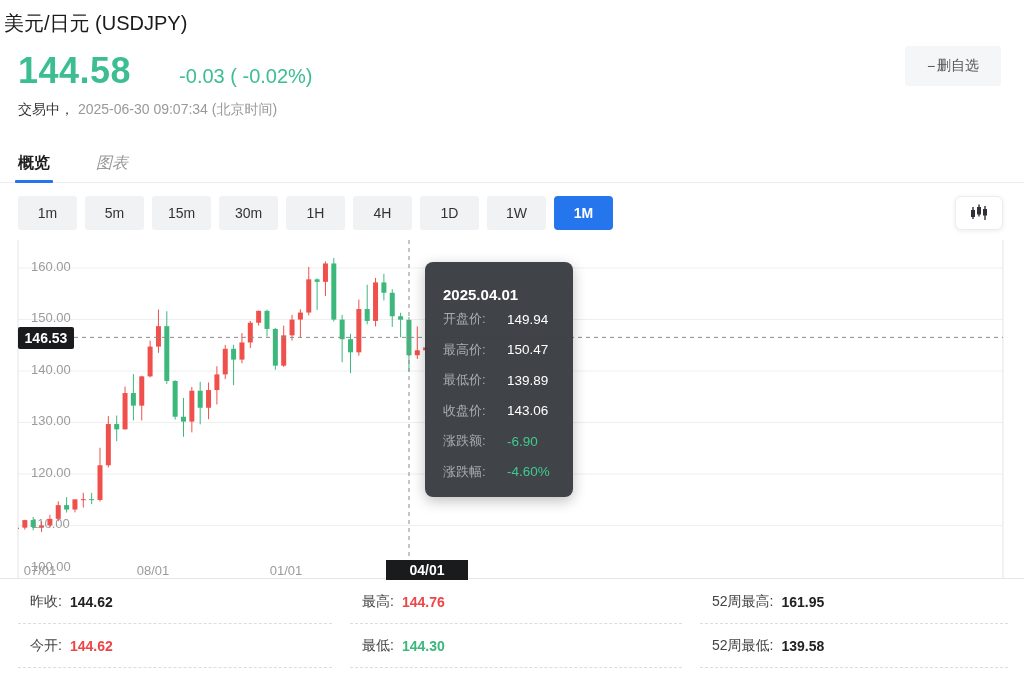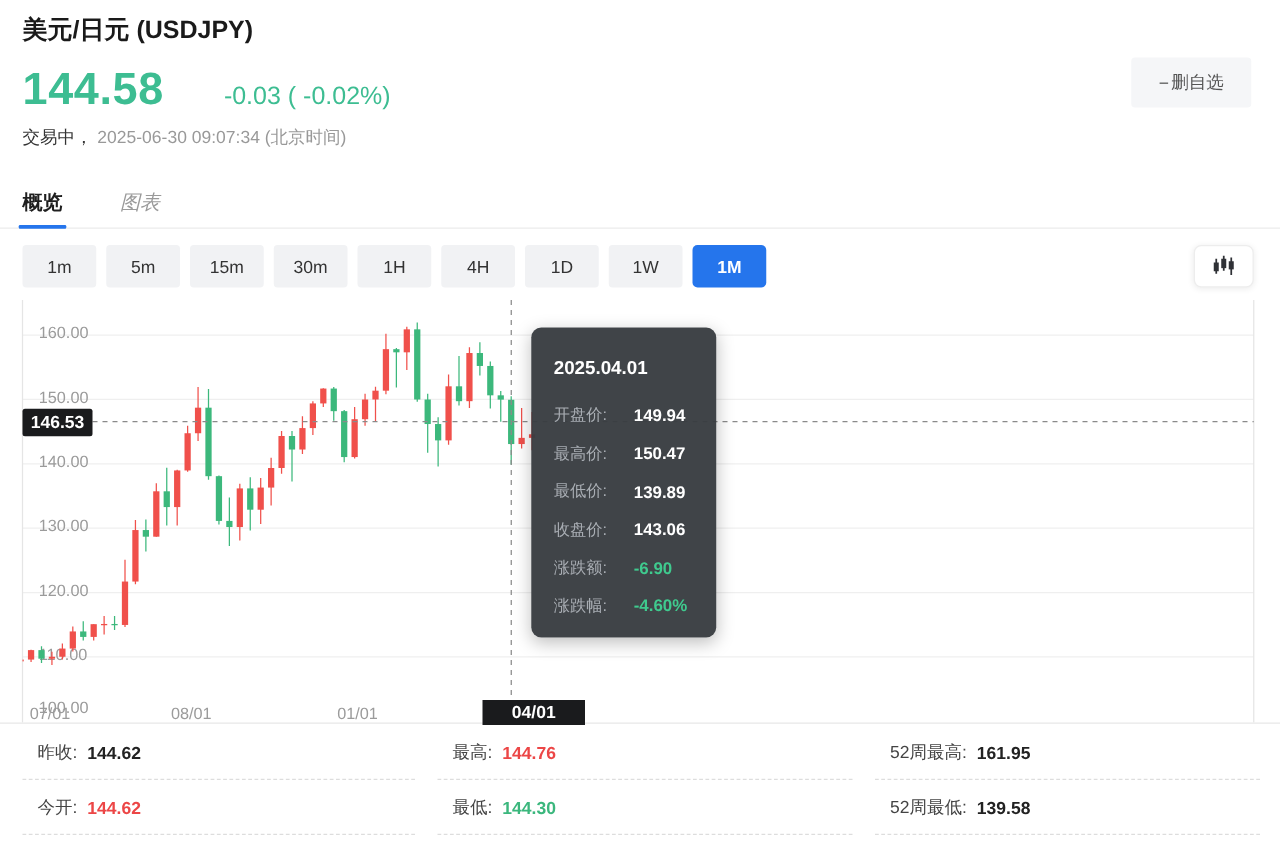--- a/index.html
+++ b/index.html
@@ -1,21 +1,21 @@
 <!DOCTYPE html>
 <html><head>
 <meta charset="utf-8">
 <style>
   html,body{margin:0;padding:0;background:#fff;}
   body{width:1024px;height:675px;position:relative;overflow:hidden;
        font-family:"Liberation Sans","DejaVu Sans",sans-serif;color:#222;}
   .abs{position:absolute;}
 
   
-  .page-title{left:18px;top:10px;font-size:20px;font-weight:700;color:#1a1a1a;}
+  .page-title{left:4px;top:10px;font-size:20px;font-weight:400;color:#1a1a1a;}
   .fav-btn{left:905px;top:46px;width:96px;height:40px;background:#f5f6f8;border:none;
            border-radius:3px;color:#555;font-size:14px;display:flex;align-items:center;
            justify-content:center;gap:2px;cursor:pointer;font-family:inherit;}
   .price-row{left:18px;top:50px;display:flex;align-items:baseline;gap:32px;}
   .price-main{font-size:36px;font-weight:700;color:#3dbd92;letter-spacing:0.5px;}
   .price-chg{font-size:20px;color:#3dbd92;margin-left:16px;}
   .status-row{left:18px;top:101px;font-size:14px;}
   .status-label{color:#333;}
   .status-time{color:#999;}
 
@@ -33,25 +33,25 @@
   .pbtn.active{background:#2575ec;color:#fff;font-weight:700;border-radius:4px;}
   .charttype-btn{left:955px;top:196px;width:48px;height:34px;background:#fff;border:1px solid #ededed;
         border-radius:6px;box-shadow:0 1px 5px rgba(0,0,0,.08);display:flex;align-items:center;
         justify-content:center;cursor:pointer;}
 
   
   .chart-section{left:0;top:240px;width:1024px;height:340px;}
   #chart-svg{position:absolute;left:0;top:0;}
   .tooltip{left:425px;top:22px;width:148px;background:rgba(56,60,65,.96);border-radius:8px;
            box-shadow:0 4px 14px rgba(0,0,0,.25);padding:24px 16px 16px 18px;box-sizing:border-box;}
-  .tooltip-date{color:#fff;font-size:15px;font-weight:700;margin-bottom:20px;}
+  .tooltip-date{color:#fff;font-size:15px;font-weight:700;margin-bottom:7px;}
   .tt-row{display:flex;align-items:center;margin-bottom:12.5px;font-size:13px;}
   .tt-row:last-child{margin-bottom:0;}
   .tt-label{width:64px;color:#a8adb3;flex:none;}
-  .tt-val{color:#fff;font-weight:700;font-size:13.5px;}
+  .tt-val{color:#fff;font-weight:400;font-size:13.5px;}
   .tt-val.green{color:#3fca8e;}
 
   
   .stats{left:0;top:580px;width:1024px;display:grid;grid-template-columns:314px 332px 1fr;
          column-gap:18px;padding:0 16px 0 18px;box-sizing:border-box;}
   .stat-cell{height:43px;display:flex;align-items:center;border-bottom:1px dashed #ddd;font-size:14px;}
   .stat-label{color:#444;margin-right:8px;padding-left:12px;}
   .stat-val{font-weight:700;}
   .c-dark{color:#222;} .c-red{color:#ec4646;} .c-green{color:#3bb77d;}
 </style>

